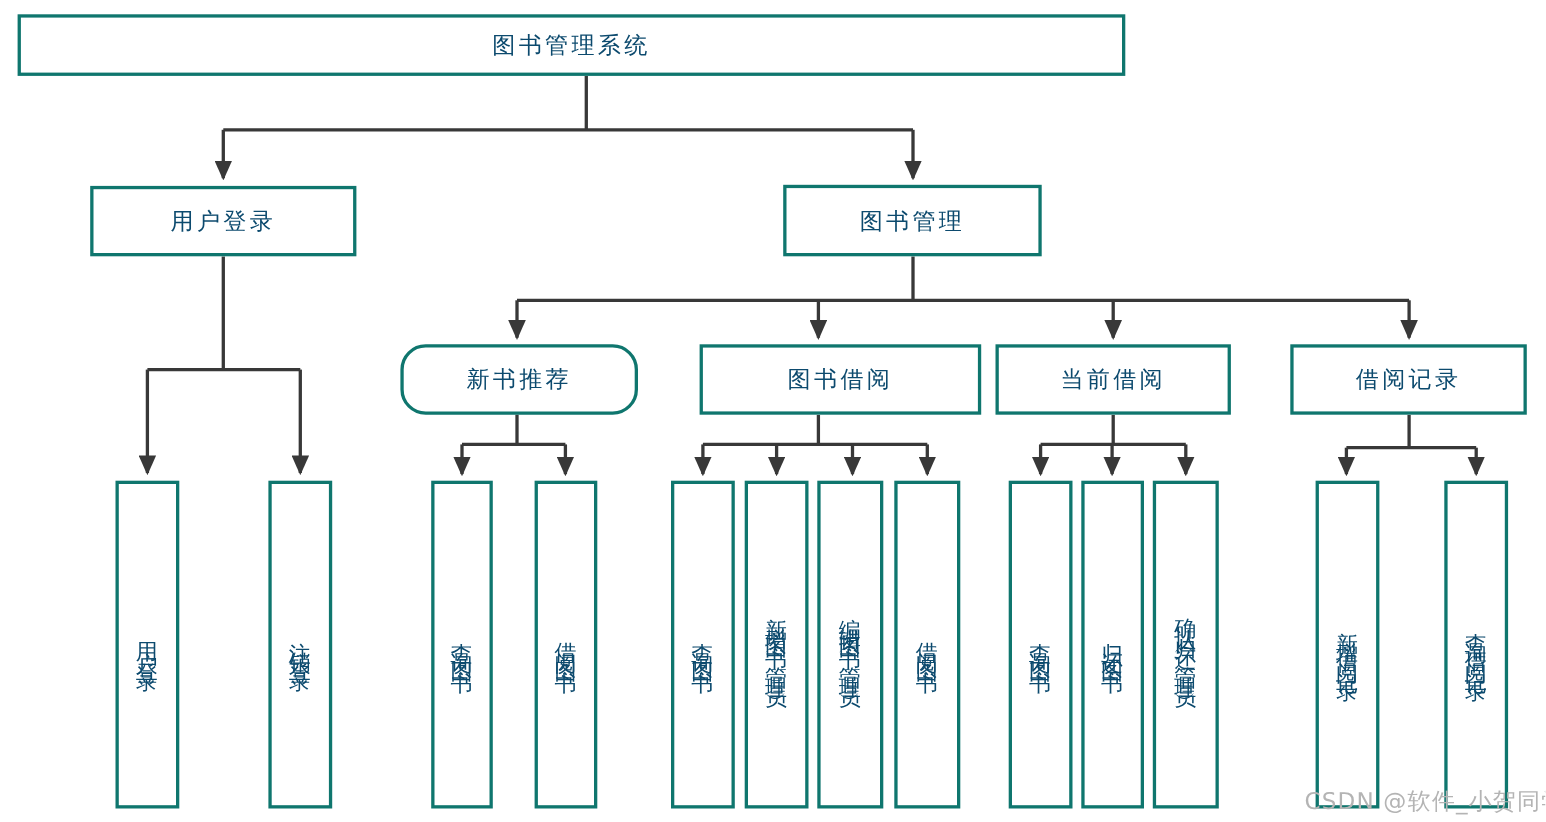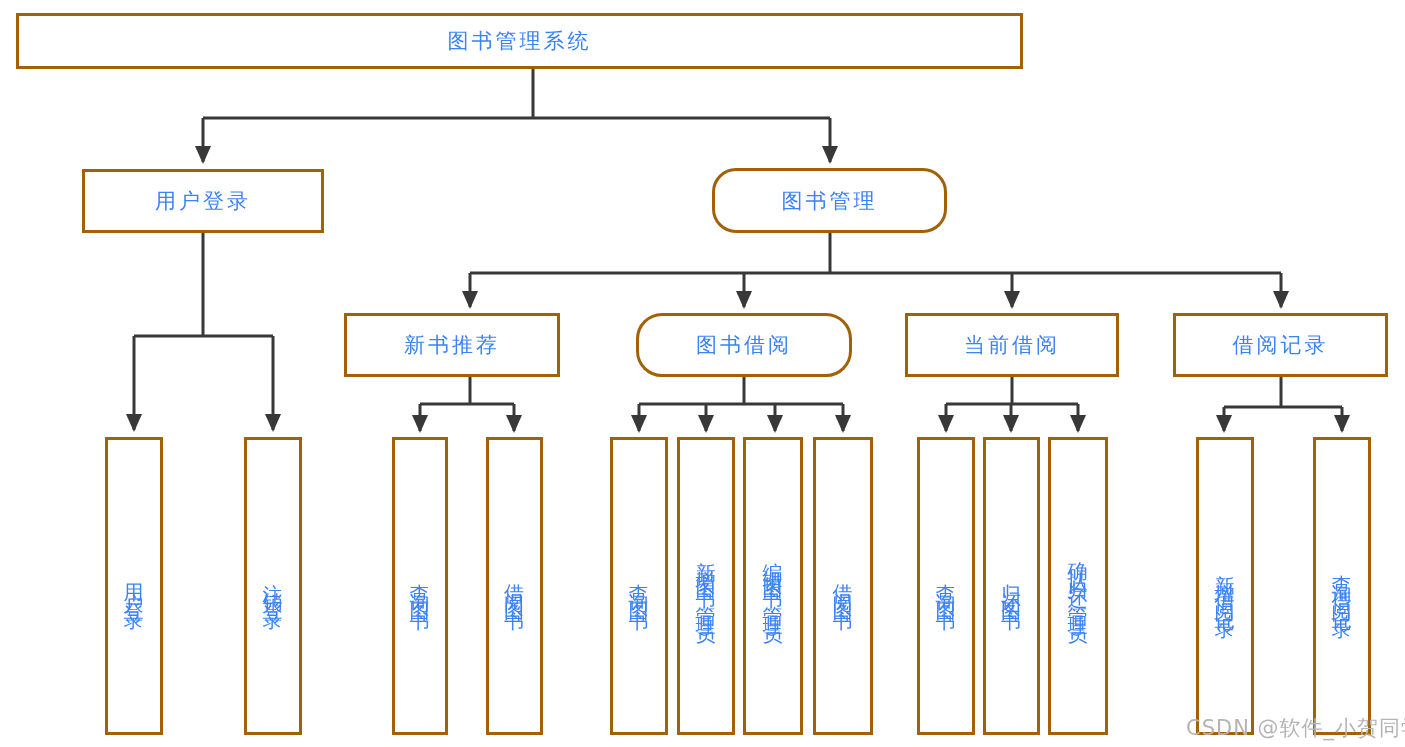--- a/index.html
+++ b/index.html
@@ -14,25 +14,25 @@
   .connectors {
     position: absolute;
     left: 0; top: 0;
     width: 1405px; height: 747px;
   }
   .connectors path { stroke: #383838; stroke-width: 3; fill: none; }
   .box {
     position: absolute;
     box-sizing: border-box;
     background: #ffffff;
-    border: 3px solid #a16207;
+    border: 3px solid #0f766e;
     display: flex;
     align-items: center;
     justify-content: center;
-    color: #3b82f6;
+    color: #0c4a6e;
   }
   .box.h span {
     font-size: 21px;
     letter-spacing: 3px;
     white-space: nowrap;
   }
   .box.v span {
     writing-mode: vertical-rl;
     text-orientation: mixed;
     font-size: 20px;
@@ -117,28 +117,28 @@
     </g>
   </svg>
 
   <div class="box h" style="left:16px; top:13px; width:1007px; height:56px;">
     <span>图书管理系统</span>
   </div>
 
   <div class="box h" style="left:82px; top:169px; width:242px; height:64px;">
     <span>用户登录</span>
   </div>
-  <div class="box h" style="left:712px; top:168px; width:235px; height:65px;border-radius:24px;">
+  <div class="box h" style="left:712px; top:168px; width:235px; height:65px;">
     <span>图书管理</span>
   </div>
 
-  <div class="box h" style="left:344px; top:313px; width:216px; height:64px;">
+  <div class="box h" style="left:364px; top:313px; width:216px; height:64px;border-radius:23px;">
     <span>新书推荐</span>
   </div>
-  <div class="box h" style="left:636px; top:313px; width:216px; height:64px;border-radius:26px;">
+  <div class="box h" style="left:636px; top:313px; width:256px; height:64px;">
     <span>图书借阅</span>
   </div>
   <div class="box h" style="left:1173px; top:313px; width:215px; height:64px;">
     <span>借阅记录</span>
   </div>
   <div class="box h" style="left:905px; top:313px; width:214px; height:64px;">
     <span>当前借阅</span>
   </div>
 
   <div class="box v" style="left:105px; top:437px; width:58px; height:298px;">

